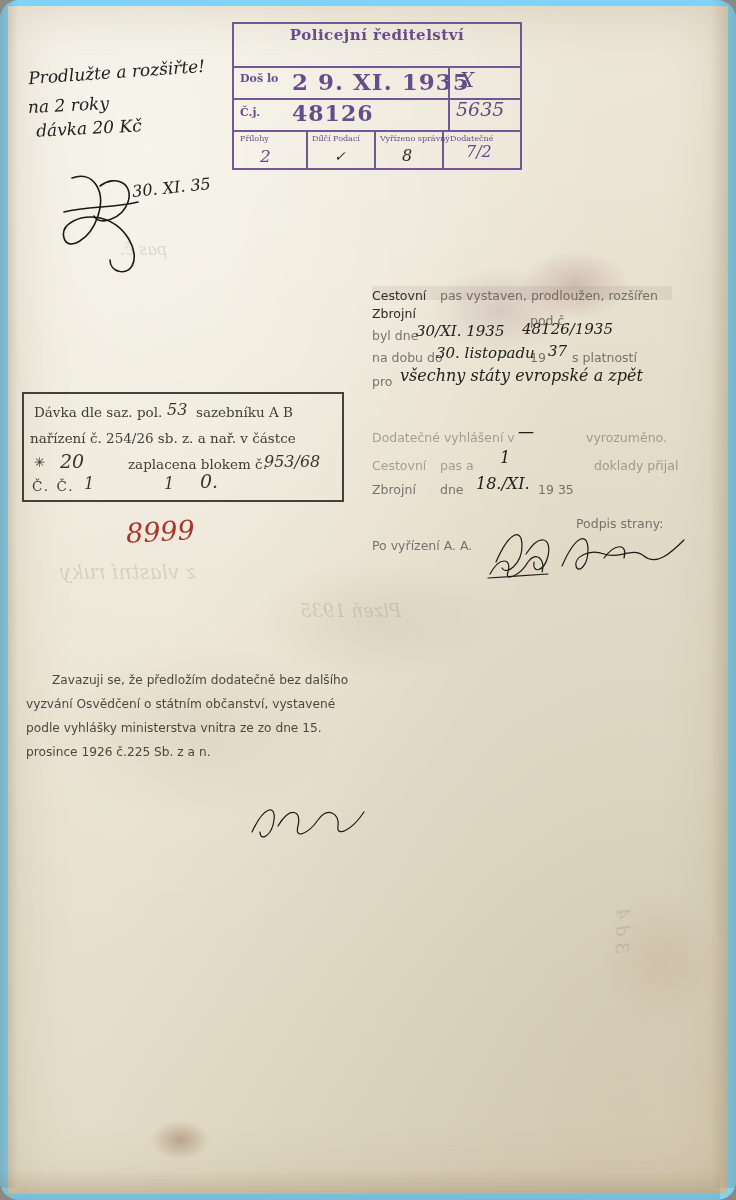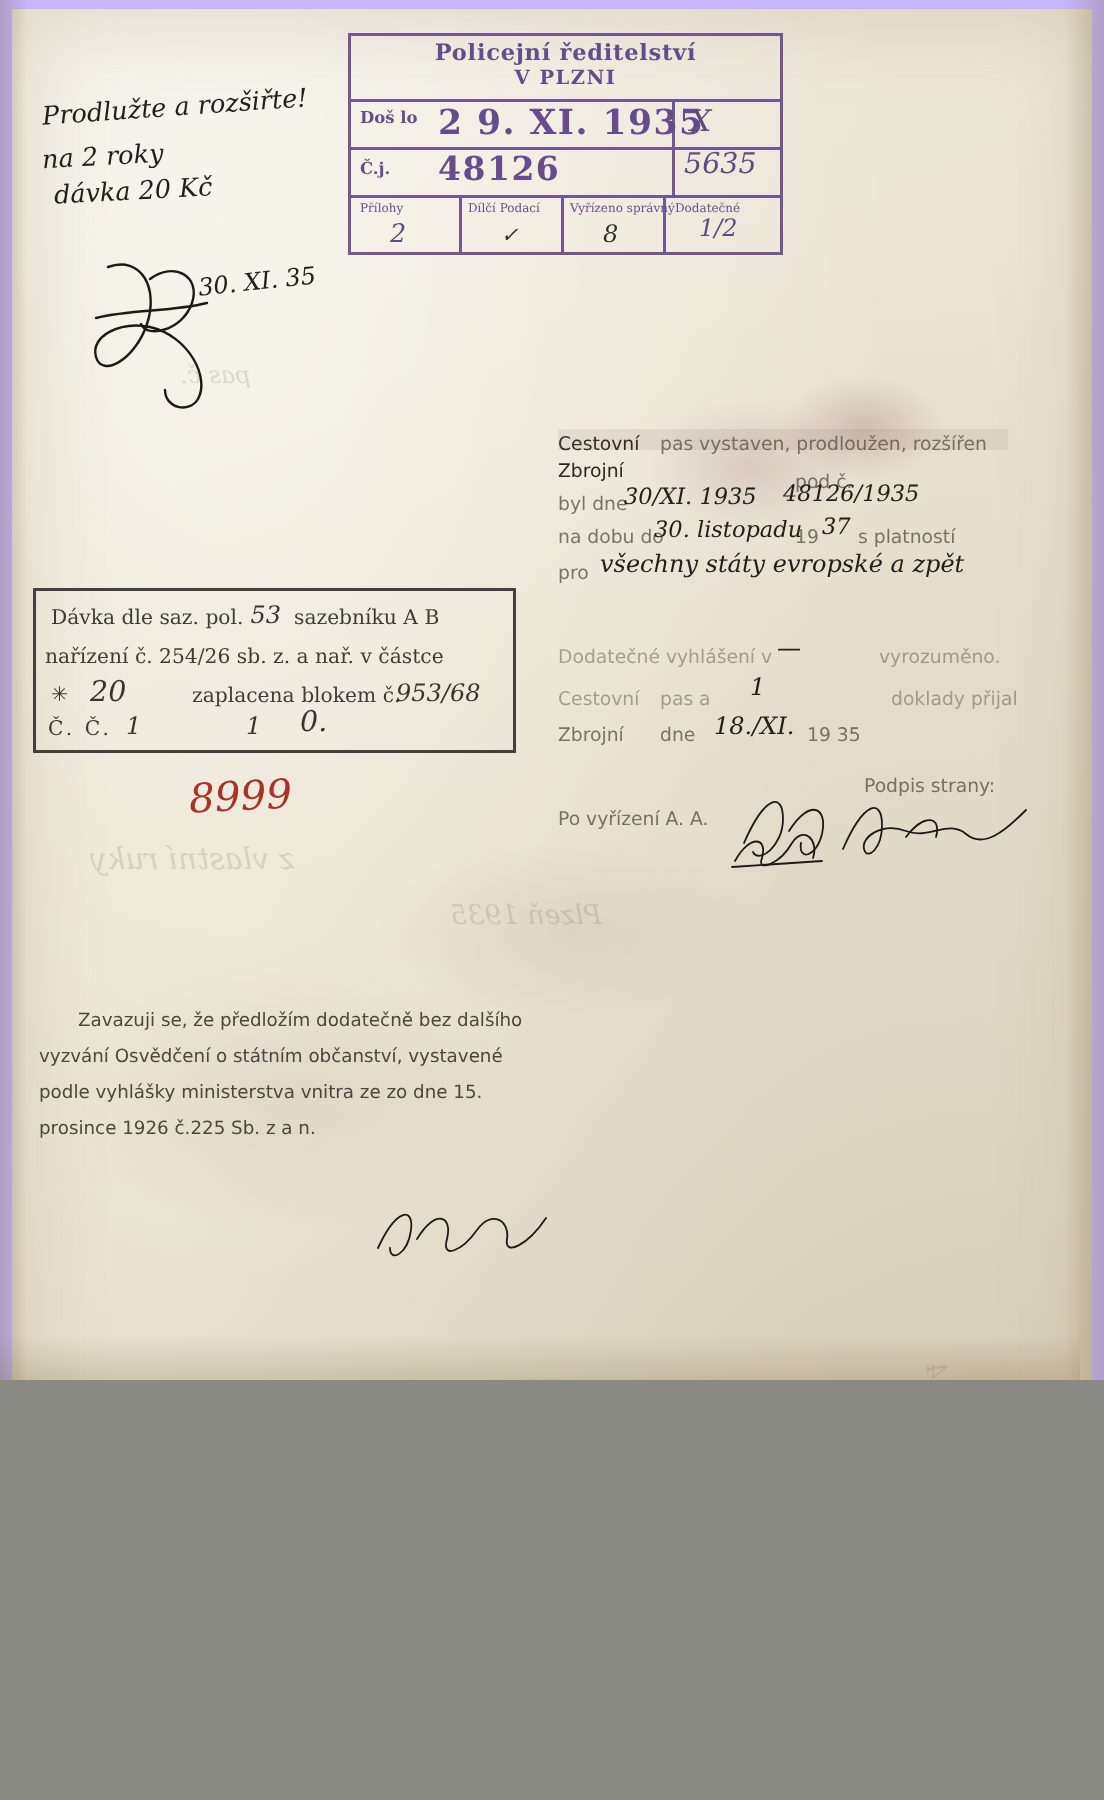--- a/index.html
+++ b/index.html
@@ -3,24 +3,25 @@
 <meta charset="utf-8">
 <style>
   html, body {
     margin: 0;
     padding: 0;
     background: #8a8a84;
   }
   .page {
     position: relative;
     width: 736px;
-    height: 920px;
+    height: 1200px;
     overflow: hidden;
-    background: #c4b5fd;
+    background: #7dd3fc;
     font-family: "Liberation Sans", sans-serif;
+    border-radius: 19px;
   }
   
   .paper {
     position: absolute;
     left: 8px;
     top: 6px;
     width: 720px;
     height: 1188px;
     background:
       radial-gradient(ellipse at 20% 12%, rgba(255,255,250,0.55), rgba(0,0,0,0) 55%),
@@ -193,21 +194,20 @@
   <div class="stain s3"></div>
   <div class="stain s4"></div>
   <div class="stain s5"></div>
   <div class="stain s6"></div>
   <div class="edge-l"></div>
   <div class="edge-r"></div>
   <div class="edge-b"></div>
 
   <div class="police-stamp">
     <div class="ps-title">Policejní ředitelství</div>
-    <div class="ps-sub">V PLZNI</div>
 
     <div class="ps-line ps-h1"></div>
     <div class="ps-line ps-h2"></div>
     <div class="ps-line ps-h3"></div>
     <div class="ps-line ps-v1"></div>
     <div class="ps-line ps-v2"></div>
     <div class="ps-line ps-v3"></div>
     <div class="ps-line ps-v4"></div>
 
     <div class="ps-lbl" style="left:6px; top:48px;">Doš lo</div>
@@ -219,21 +219,21 @@
     <div class="hw hw-purple" style="left:222px; top:74px; font-size:19px;">5635</div>
 
     <div class="ps-small" style="left:6px; top:110px;">Přílohy</div>
     <div class="ps-small" style="left:78px; top:110px;">Dílčí Podací</div>
     <div class="ps-small" style="left:146px; top:110px;">Vyřízeno správný</div>
     <div class="ps-small" style="left:216px; top:110px;">Dodatečné</div>
 
     <div class="hw hw-purple" style="left:26px; top:122px; font-size:17px;">2</div>
     <div class="hw hw-ink" style="left:100px; top:124px; font-size:14px;">✓</div>
     <div class="hw hw-ink" style="left:168px; top:122px; font-size:16px;">8</div>
-    <div class="hw hw-purple" style="left:232px; top:118px; font-size:16px;">1/2</div>
+    <div class="hw hw-purple" style="left:232px; top:118px; font-size:16px;">7/2</div>
   </div>
 
   <div class="hw hw-ink" style="left:28px; top:62px; font-size:17px; transform:rotate(-4deg);">Prodlužte a rozšiřte!</div>
   <div class="hw hw-ink" style="left:28px; top:95px; font-size:17px; transform:rotate(-3deg);">na 2 roky</div>
   <div class="hw hw-ink" style="left:36px; top:118px; font-size:17px; transform:rotate(-3deg);">dávka 20 Kč</div>
   <div class="hw hw-ink" style="left:132px; top:178px; font-size:16px; transform:rotate(-6deg);">30. XI. 35</div>
 
   <svg class="sig" style="left:54px; top:168px;" width="190" height="110" viewBox="0 0 190 110">
     <path d="M18 10 C 40 2, 52 24, 44 48 C 36 72, 14 84, 10 70 C 6 56, 26 46, 46 50 C 72 56, 86 84, 78 98 C 72 108, 56 104, 56 92"></path>
     <path d="M46 18 C 62 6, 80 16, 74 34 C 68 52, 44 58, 40 48"></path>

